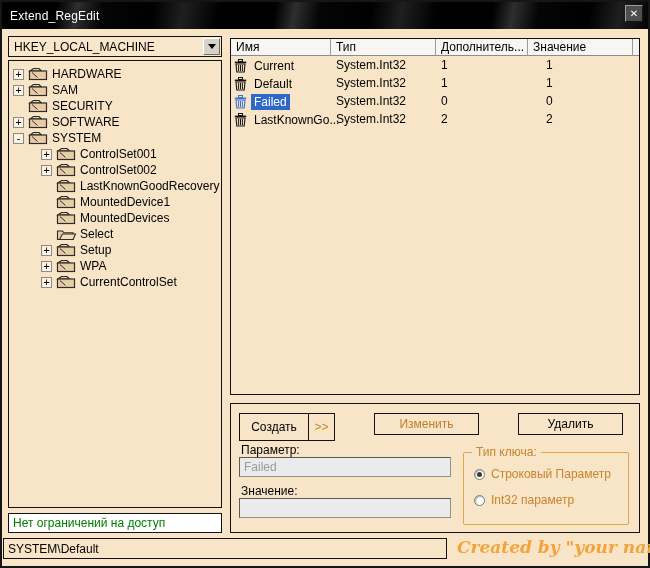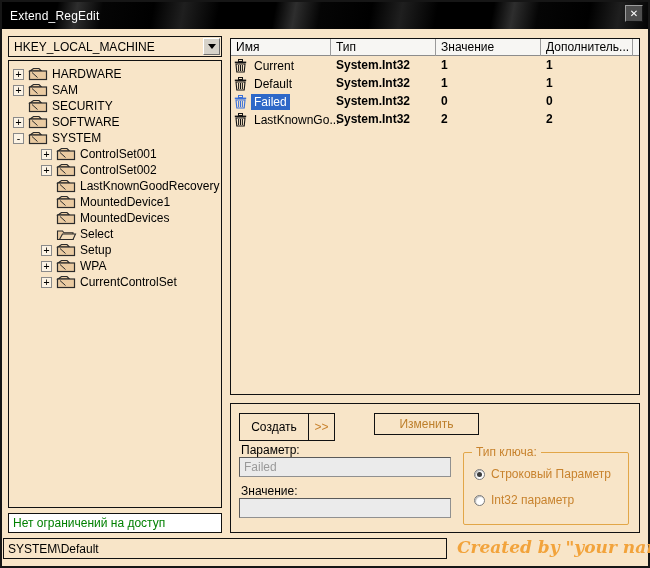--- a/index.html
+++ b/index.html
@@ -46,21 +46,21 @@
   .listview{position:absolute;left:228px;top:9px;width:410px;height:357px;background:#F8E5C8;border:1px solid #111;}
   .lv-header{display:flex;height:17px;background:#F7F6F3;border-bottom:1px solid #8c8c8c;align-items:center;}
   .hcell{height:17px;line-height:17px;padding-left:5px;border-right:1px solid #9a9a9a;font-size:12px;overflow:hidden;white-space:nowrap;}
   .col-name{width:100px;}
   .col-type{width:105px;}
   .col-value{width:105px;}
   .col-extra{width:92px;}
   .col-sliver{flex:1;border-right:none;}
   .lv-row{display:flex;height:18px;align-items:flex-start;}
   .lv-rows{padding-top:2px;}
-  .ccell{padding-left:5px;font-size:12px;white-space:nowrap;overflow:hidden;font-weight:bold;}
+  .ccell{padding-left:5px;font-size:12px;white-space:nowrap;overflow:hidden;}
   .name-wrap{display:flex;align-items:center;padding-left:3px;}
   .bin-icon{width:13px;height:14px;margin-right:4px;color:#141414;display:inline-flex;flex:0 0 auto;}
   .lv-row.selected .bin-icon{color:#3A6FD8;}
   .name-text{padding:1px 3px;}
   .lv-row.selected .name-text{background:#2E68C8;color:#fff;}
 
   
   .panel{position:absolute;left:228px;top:374px;width:410px;height:130px;border:1px solid #111;background:#F8E5C8;}
   .btn{position:absolute;height:22px;background:#F8E5C8;border:1px solid #111;font-size:12px;
     display:flex;align-items:center;justify-content:center;padding:0;font-family:"Liberation Sans",sans-serif;}
@@ -363,22 +363,22 @@
 </div>
 
     <div class="access-box">
       <span>Нет ограничений на доступ</span>
     </div>
 
     <div class="listview">
       <div class="lv-header">
         <span class="hcell col-name">Имя</span>
         <span class="hcell col-type">Тип</span>
+        <span class="hcell col-extra">Дополнитель...</span>
         <span class="hcell col-value">Значение</span>
-        <span class="hcell col-extra">Дополнитель...</span>
         <span class="hcell col-sliver"></span>
       </div>
       <div class="lv-rows" id="lv-rows">
   <div class="lv-row">
     <span class="col-name name-wrap">
       <span class="bin-icon">
         <svg width="13" height="14" viewBox="0 0 13 14">
           <rect x="4.5" y="0.5" width="4" height="2" fill="none" stroke="currentColor"></rect>
           <rect x="0.8" y="2.6" width="11.4" height="1.6" fill="currentColor"></rect>
           <path d="M2 5 H11 L10.2 13 H2.8 Z" fill="none" stroke="currentColor" stroke-width="1.1"></path>
@@ -452,20 +452,21 @@
   </div>
 </div>
     </div>
 
     <div class="panel">
       <div class="btn-compound">
         <button class="btn-cell cell-create">Создать</button>
         <button class="btn-cell cell-more">&gt;&gt;</button>
       </div>
       <button class="btn btn-edit">Изменить</button>
+      <button class="btn btn-delete">Удалить</button>
 
       <span class="flabel" style="top:39px;">Параметр:</span>
       <input class="field dim" style="top: 53px;" readonly="" value="Failed">
       <span class="flabel" style="top:80px;">Значение:</span>
       <input class="field" style="top: 94px;" value="">
 
       <div class="groupbox">
         <span class="gb-title">Тип ключа:</span>
         <div class="radio-opt" style="top:14px;">
           <span class="radio checked"></span>

